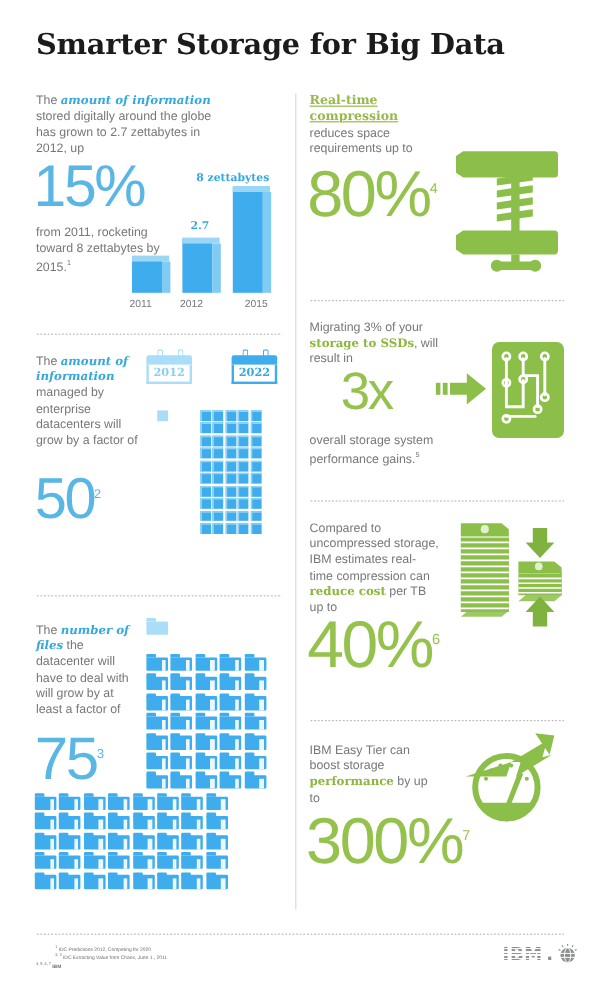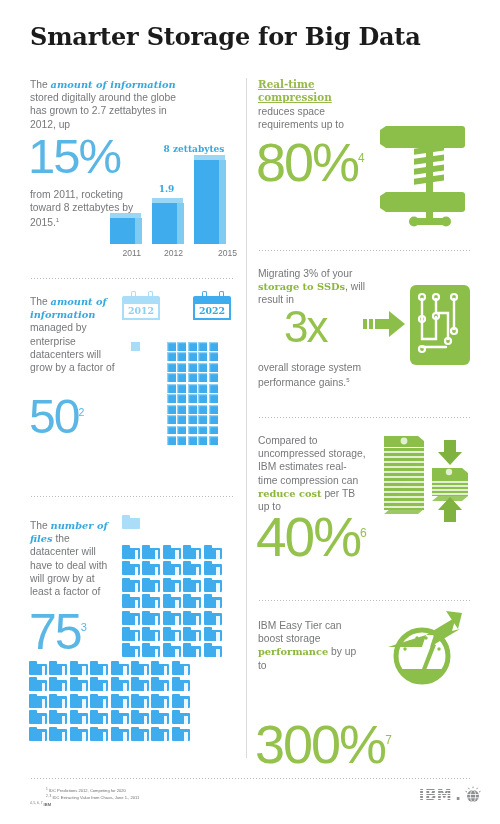--- a/index.html
+++ b/index.html
@@ -69,21 +69,21 @@
     letter-spacing:0;
   }
 
   
   .chart{position:absolute;}
   .bar{position:absolute;}
   .bar .front{position:absolute;left:0;bottom:0;width:100%;background:#3eaced;}
   .bar .side{position:absolute;bottom:0;width:7px;background:#7fcbf2;}
   .bar .top{position:absolute;left:0;height:5px;background:#9bd6f5;}
   .barlabel{
-    position:absolute;font-size:8.6px;color:#76777a;text-align:right;
+    position:absolute;font-size:8.6px;color:#76777a;text-align:left;
   }
   .barval{
     position:absolute;font-family:"DejaVu Serif",serif;font-weight:bold;
     font-size:9px;color:#35a8e0;text-align:center;white-space:nowrap;
   }
 
   
   .sq{
     width:8.6px;height:8.6px;background:#3eaced;
     box-shadow:1.3px 1.3px 0 #8fd2f4 inset;
@@ -156,21 +156,21 @@
           <div class="side" style="left:25px;height:26px;"></div>
           <div class="top" style="width:31px;top:-1px;"></div>
         </div>
         <div class="barlabel" style="left:0;top:130px;width:33px;">2011</div>
 
         <div class="bar" style="left:44px;bottom:26px;width:31px;height:45px;">
           <div class="front" style="height:45px;width:25px;"></div>
           <div class="side" style="left:25px;height:41px;"></div>
           <div class="top" style="width:31px;top:-1px;"></div>
         </div>
-        <div class="barval" style="left:42px;top:66px;width:33px;">1.9</div>
+        <div class="barval" style="left:42px;top:66px;width:33px;">2.7</div>
         <div class="barlabel" style="left:42px;top:130px;width:33px;">2012</div>
 
         <div class="bar" style="left:86px;bottom:26px;width:31px;height:88px;">
           <div class="front" style="height:88px;width:25px;"></div>
           <div class="side" style="left:25px;height:84px;"></div>
           <div class="top" style="width:31px;top:-1px;"></div>
         </div>
         <div class="barlabel" style="left:96px;top:130px;width:33px;">2015</div>
       </div>
     </div>
@@ -753,21 +753,21 @@
       </svg>
     </div>
 
     <div class="dots"></div>
 
     <div class="sect" style="height:140px;padding-top:16px;">
       <div class="body" style="position:absolute;left:0;top:18px;width:100px;">
         <span>IBM Easy Tier can boost storage </span><span class="b-green">performance</span><span> by up to</span>
       </div>
 
-      <div class="big big-green" style="position:absolute;left:-3px;top:78px;font-size:54px;margin-top:43px;"><span>300%</span><span class="sup">7</span></div>
+      <div class="big big-green" style="position:absolute;left:-3px;top:78px;font-size:54px;"><span>300%</span><span class="sup">7</span></div>
 
       <svg style="position:absolute;left:118px;top:8px;" width="92" height="78" viewBox="0 0 92 78">
         <circle cx="46" cy="47" r="26" fill="none" stroke="#8cbf4a" stroke-width="5"></circle>
         <path d="M24 60 a26 26 0 0 0 44 0 z" fill="#8cbf4a"></path>
         <g fill="#8cbf4a">
           <circle cx="29" cy="40" r="1.7"></circle>
             <circle cx="34" cy="33" r="1.7"></circle>
           <circle cx="41" cy="29" r="1.7"></circle>
             <circle cx="50" cy="29" r="1.7"></circle>
           <circle cx="58" cy="33" r="1.7"></circle>

